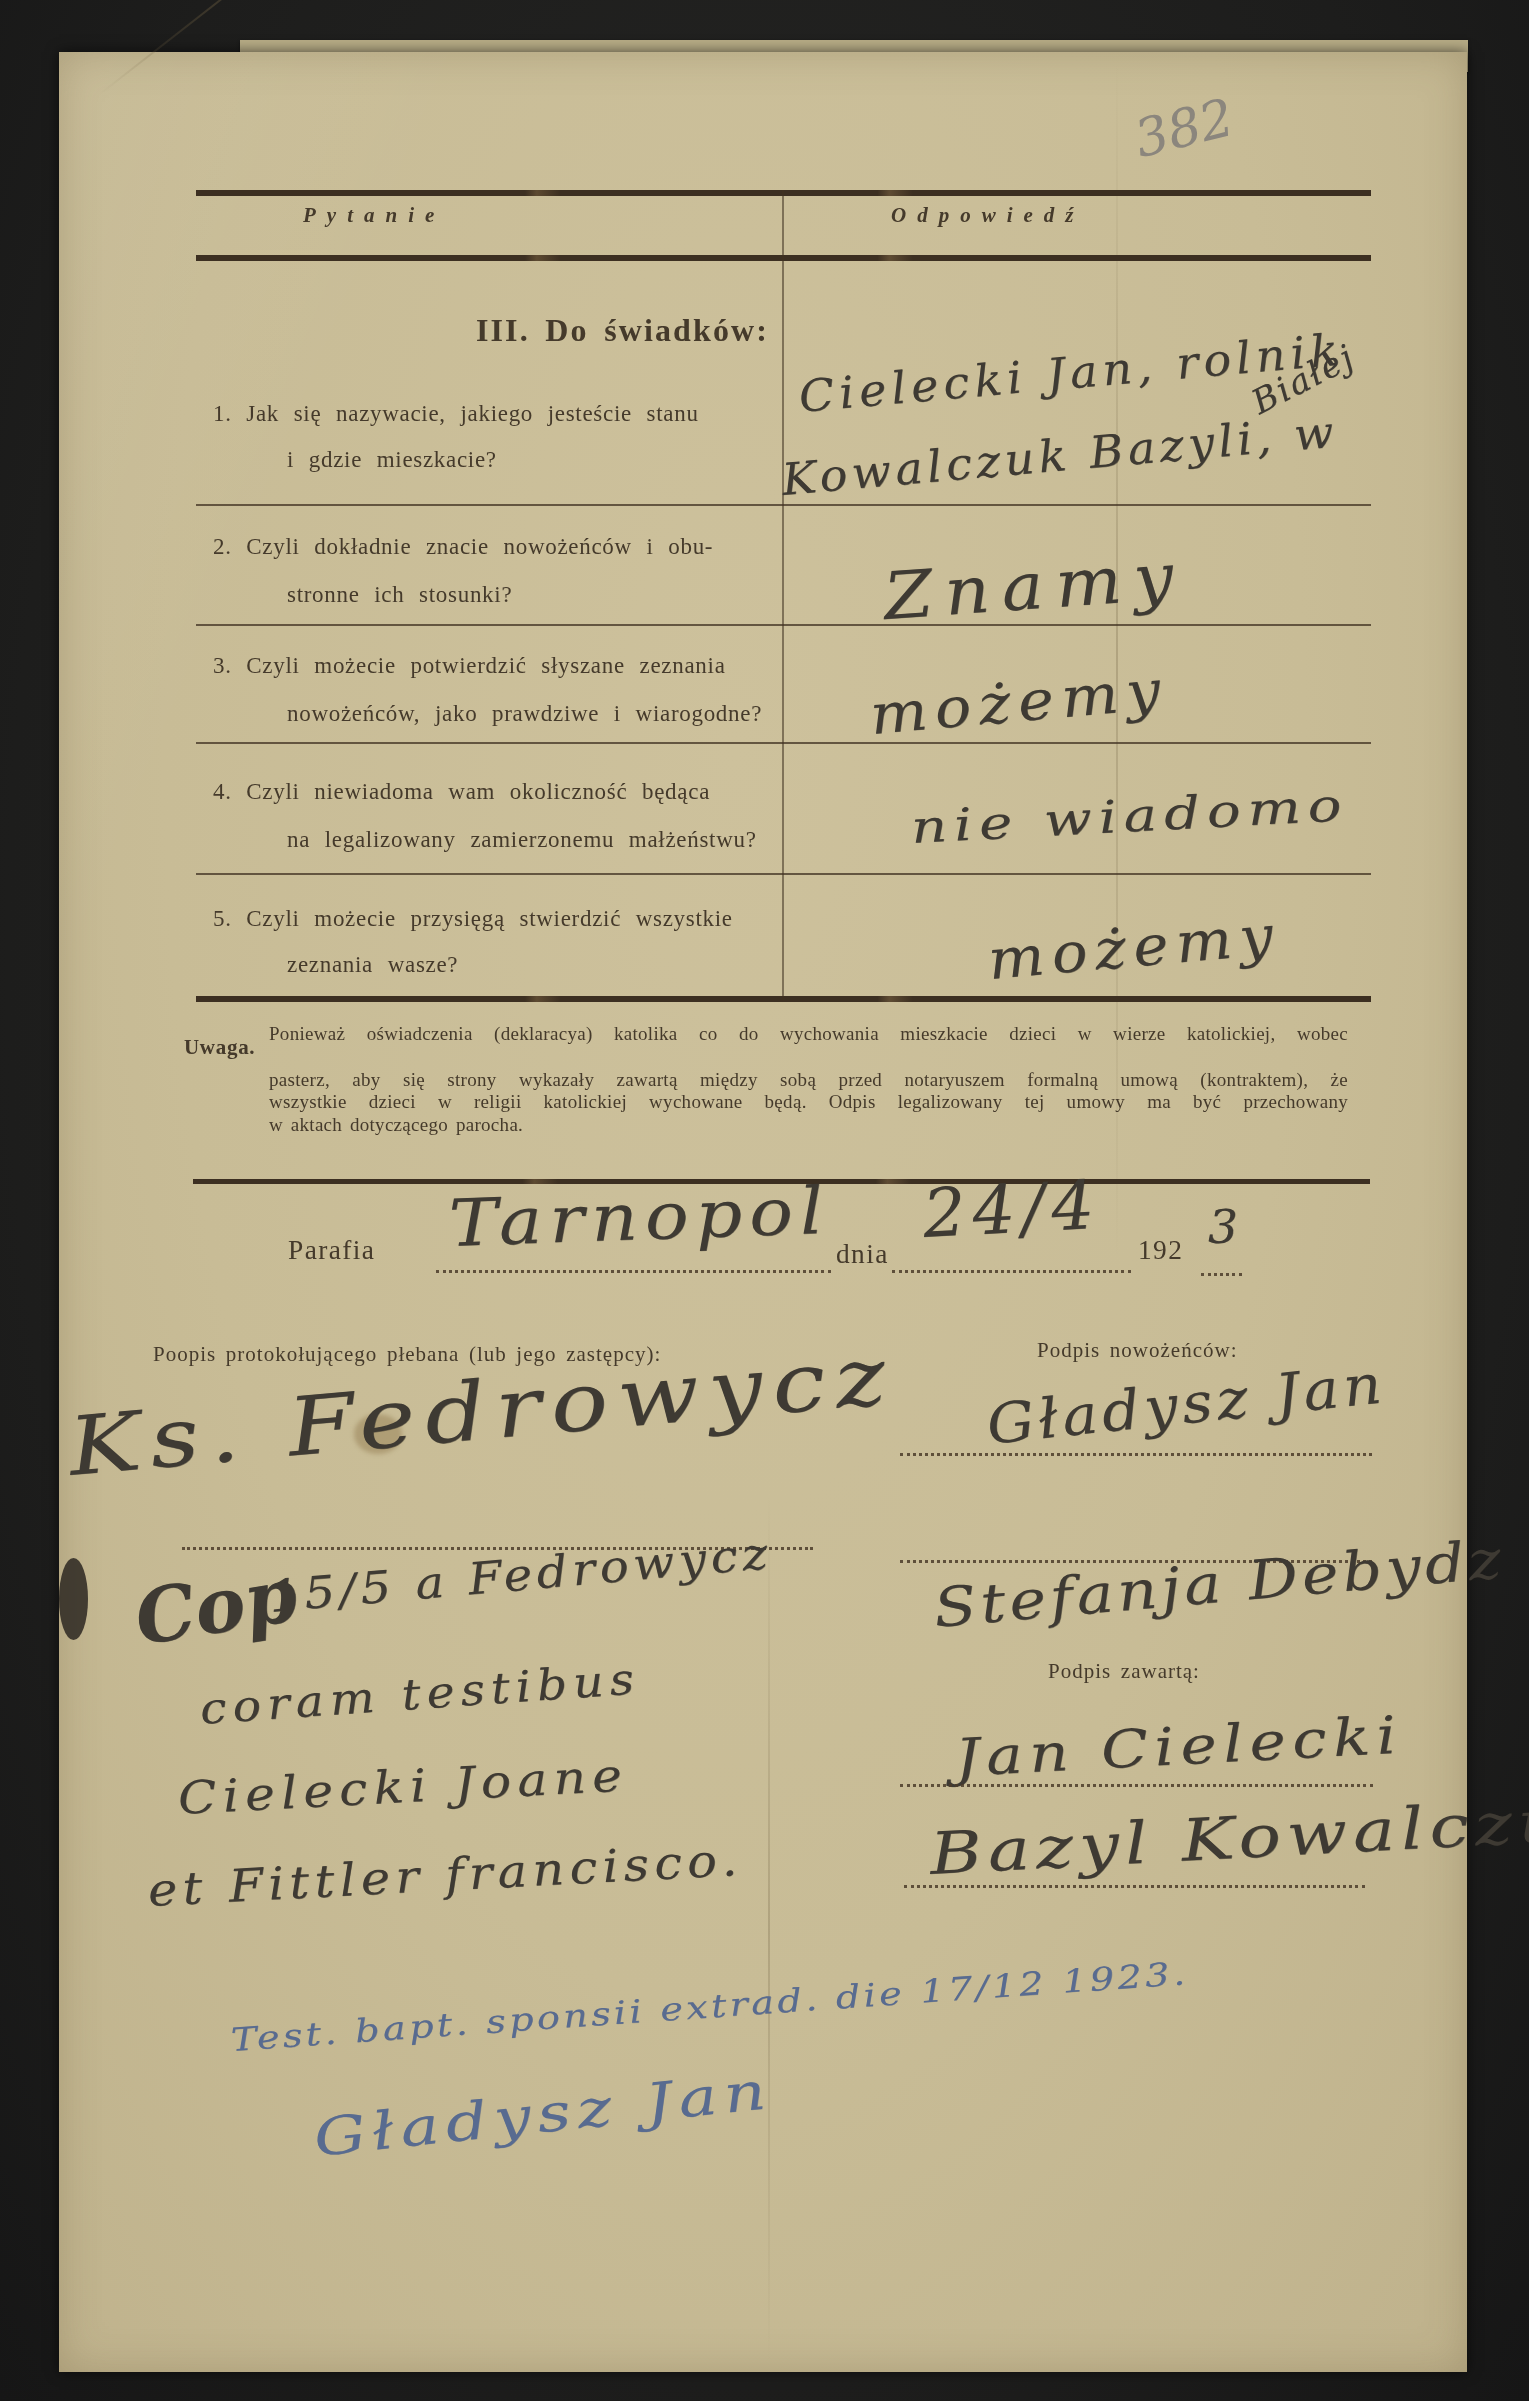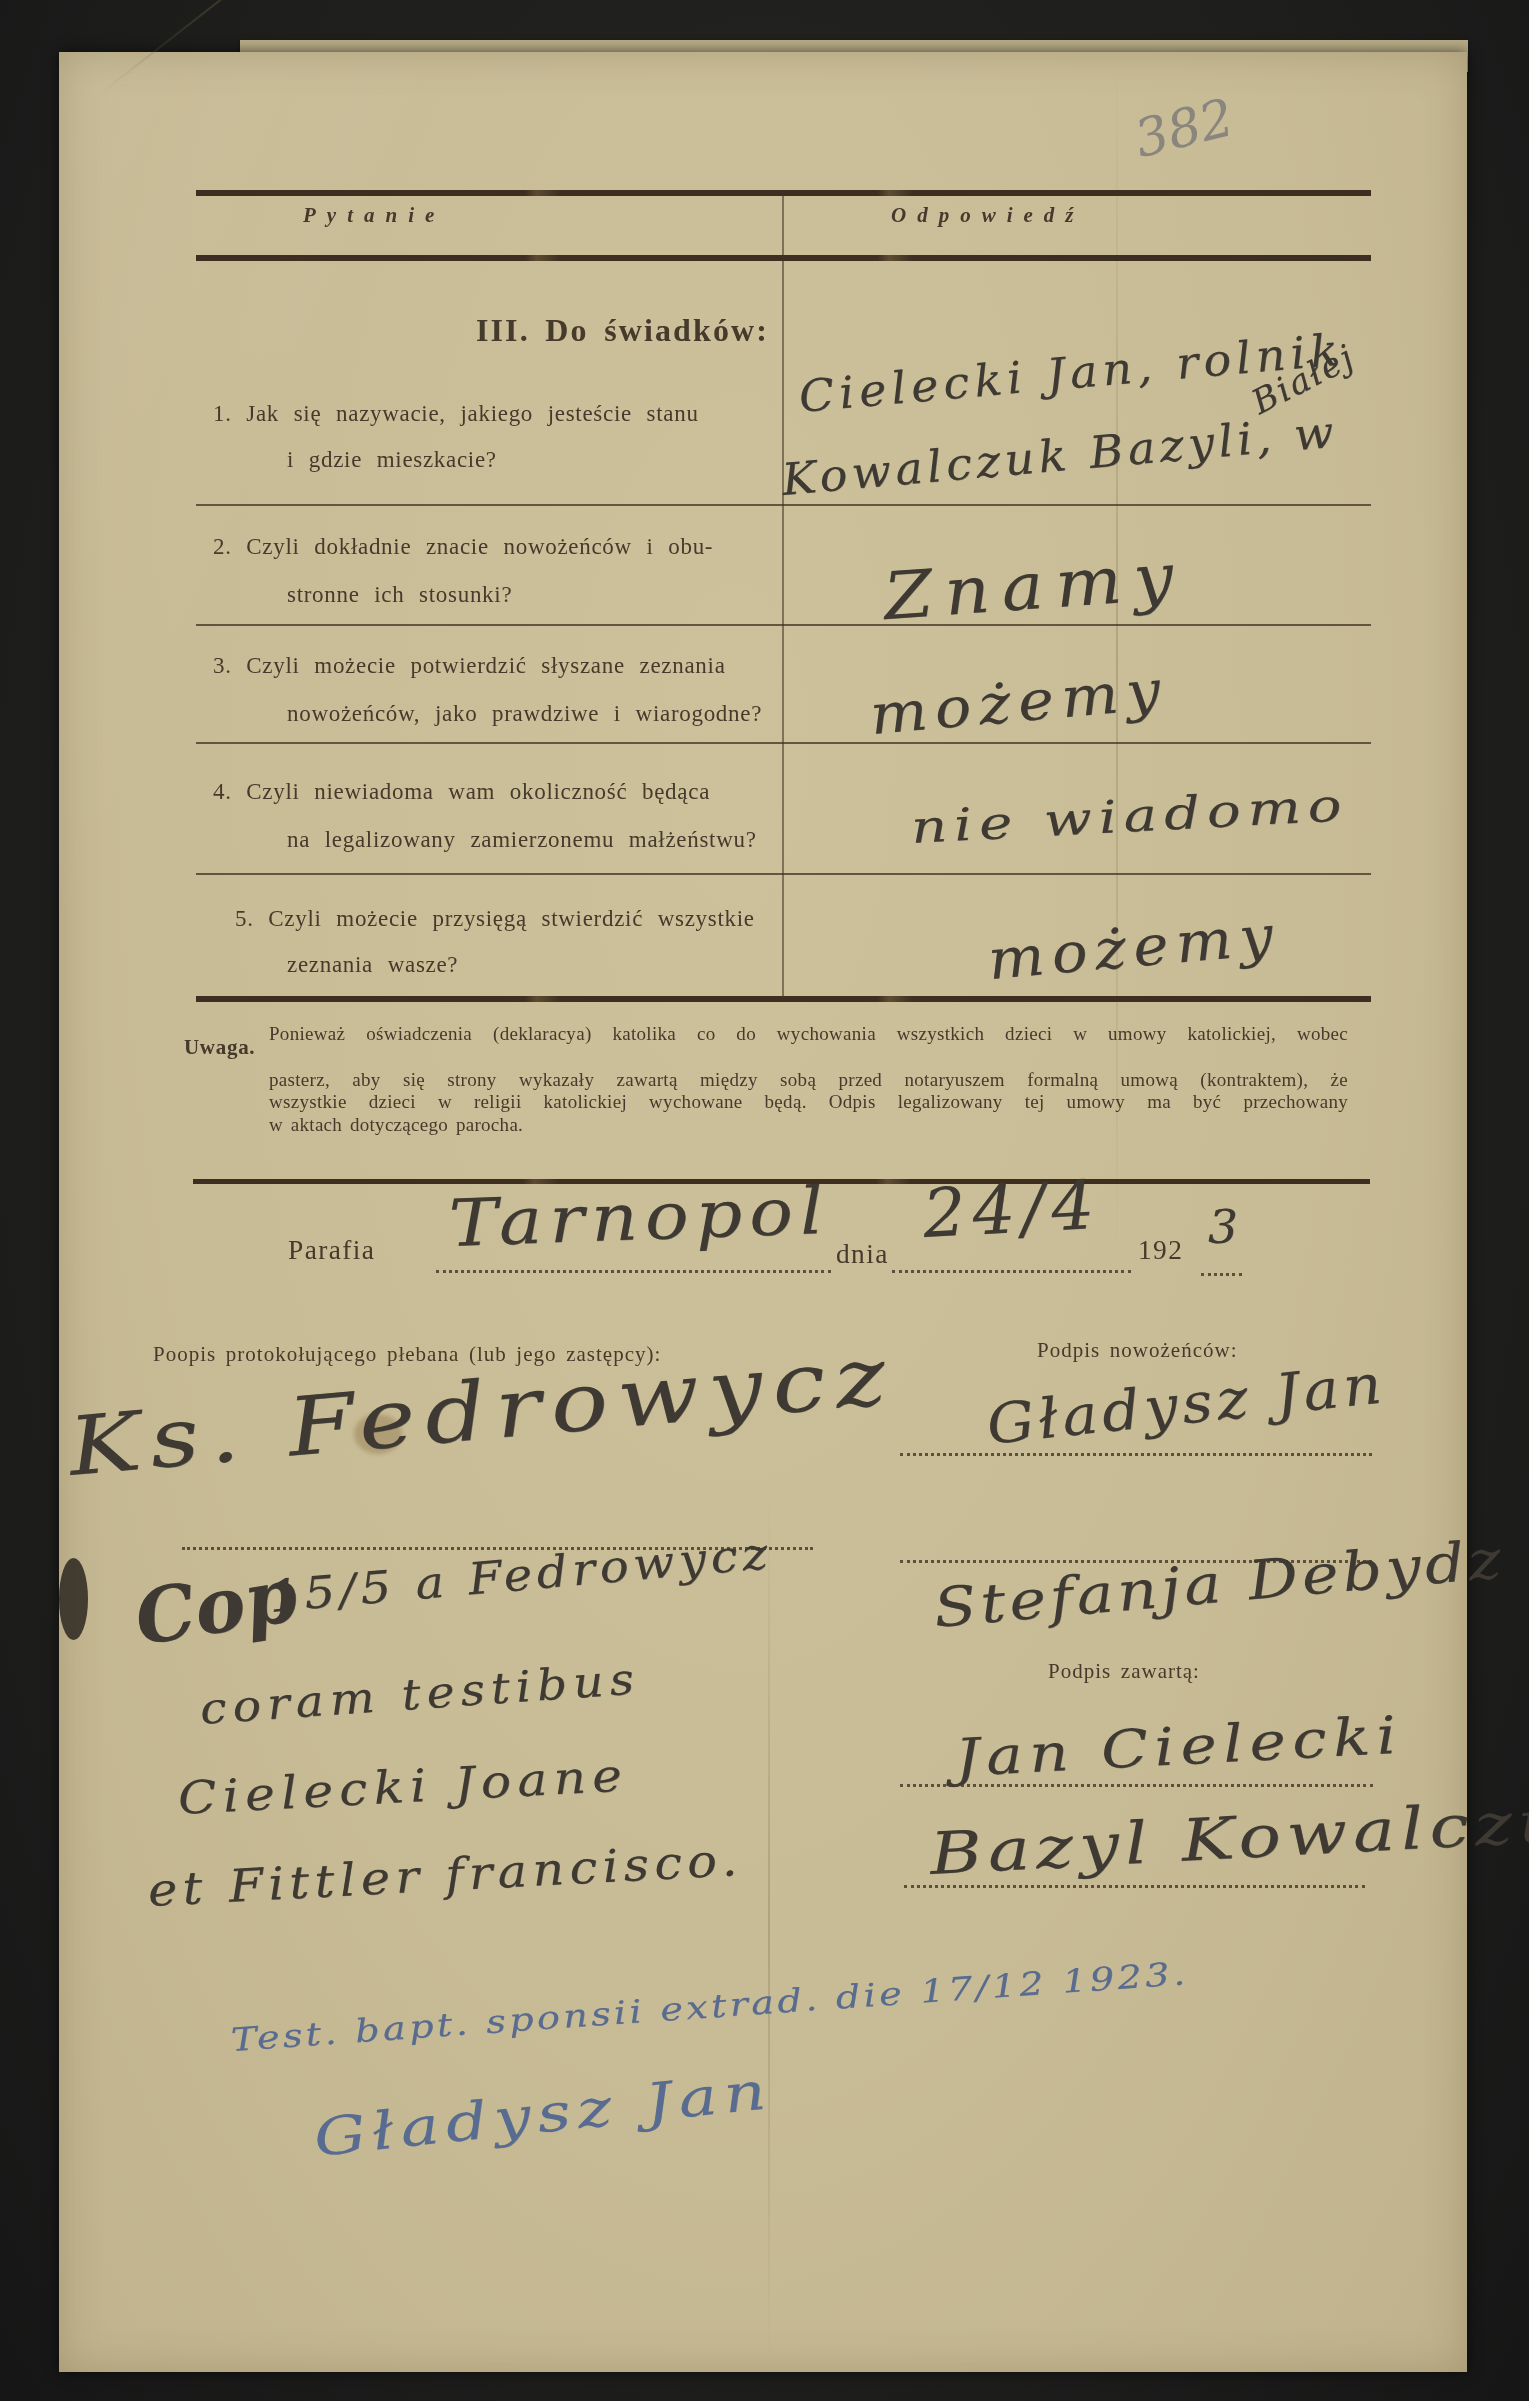--- a/index.html
+++ b/index.html
@@ -82,39 +82,39 @@
   <div class="printed q" style="left:213px;top:653px;">
     <span>3.</span>&nbsp;<span>Czyli możecie potwierdzić słyszane zeznania</span>
   </div>
   <div class="printed q" style="left:287px;top:701px;">nowożeńców, jako prawdziwe i wiarogodne?</div>
 
   <div class="printed q" style="left:213px;top:779px;">
     <span>4.</span>&nbsp;<span>Czyli niewiadoma wam okoliczność będąca</span>
   </div>
   <div class="printed q" style="left:287px;top:827px;">na legalizowany zamierzonemu małżeństwu?</div>
 
-  <div class="printed q" style="left:213px;top:906px;margin-left:22px;">
+  <div class="printed q" style="left:213px;top:906px;">
     <span>5.</span>&nbsp;<span>Czyli możecie przysięgą stwierdzić wszystkie</span>
   </div>
   <div class="printed q" style="left:287px;top:952px;">zeznania wasze?</div>
 
   <div class="hw" style="left:799px;top:371px;font-size:44px;letter-spacing:4.8px;transform:rotate(-5deg) scaleX(1.05);">Cielecki Jan, rolnik</div>
   <div class="hw" style="left:782px;top:454px;font-size:44px;letter-spacing:4.1px;transform:rotate(-5deg) scaleX(1.05);">Kowalczuk Bazyli, w</div>
   <div class="hw" style="left:1254px;top:384px;font-size:34px;letter-spacing:2.1px;transform:rotate(-27deg);">Białej</div>
 
   <div class="hw" style="left:884px;top:559px;font-size:65px;letter-spacing:11px;transform:rotate(-4deg) scaleX(1.08);">Znamy</div>
 
   <div class="hw" style="left:870px;top:683px;font-size:55px;letter-spacing:6.9px;transform:rotate(-5deg) scaleX(1.1);">możemy</div>
 
   <div class="hw" style="left:911px;top:801px;font-size:45px;letter-spacing:5.5px;transform:rotate(-3deg) scaleX(1.25);">nie wiadomo</div>
 
   <div class="hw" style="left:988px;top:928px;font-size:55px;letter-spacing:6.9px;transform:rotate(-5deg) scaleX(1.08);">możemy</div>
 
   <div class="printed label" style="left:184px;top:1035px;font-weight:bold;letter-spacing:0.7px;">Uwaga.</div>
-  <div class="printed note-line" style="left:269px;top:1022px;width:1079px;">Ponieważ oświadczenia (deklaracya) katolika co do wychowania wszystkich dzieci w umowy katolickiej, wobec</div>
+  <div class="printed note-line" style="left:269px;top:1022px;width:1079px;">Ponieważ oświadczenia (deklaracya) katolika co do wychowania mieszkacie dzieci w wierze katolickiej, wobec</div>
   <div class="printed note-line" style="left:269px;top:1068px;width:1079px;">pasterz, aby się strony wykazały zawartą między sobą przed notaryuszem formalną umową (kontraktem), że</div>
   <div class="printed note-line" style="left:269px;top:1090px;width:1079px;">wszystkie dzieci w religii katolickiej wychowane będą. Odpis legalizowany tej umowy ma być przechowany</div>
   <div class="printed note-line last" style="left:269px;top:1113px;width:1079px;">w aktach dotyczącego parocha.</div>
 
   <div class="rule thick" style="left:193px;top:1179px;width:1177px;height:4.8px;"></div>
 
   <div class="printed dateline" style="left:288px;top:1235px;">Parafia</div>
   <div class="hw" style="left:449px;top:1186px;font-size:65px;letter-spacing:6.2px;transform:rotate(-2deg) scaleX(1.12);">Tarnopol</div>
   <div class="dotted" style="left:436px;top:1270px;width:395px;"></div>
   <div class="printed dateline" style="left:836px;top:1239px;">dnia</div>

